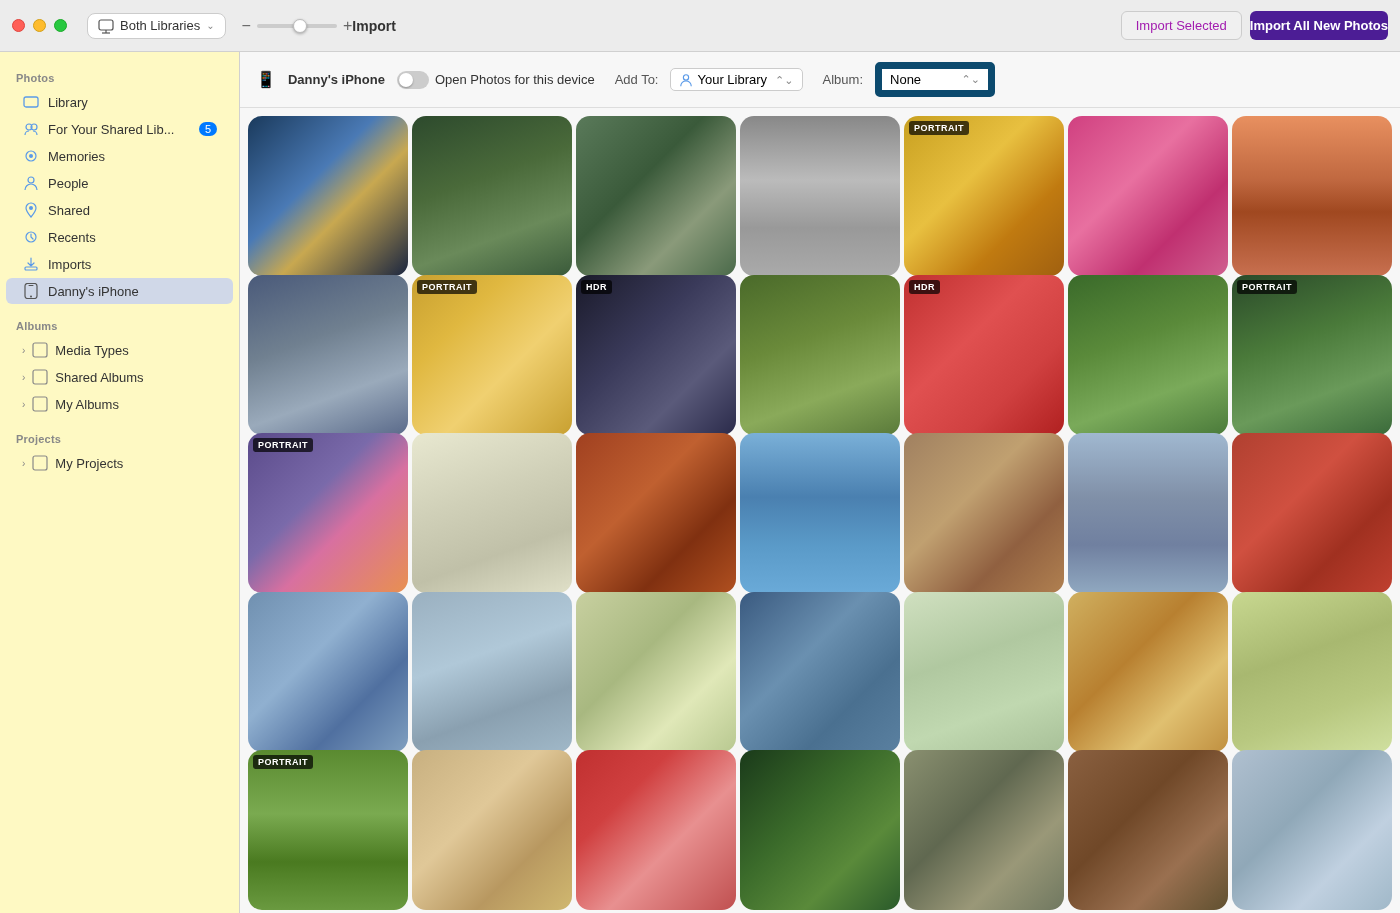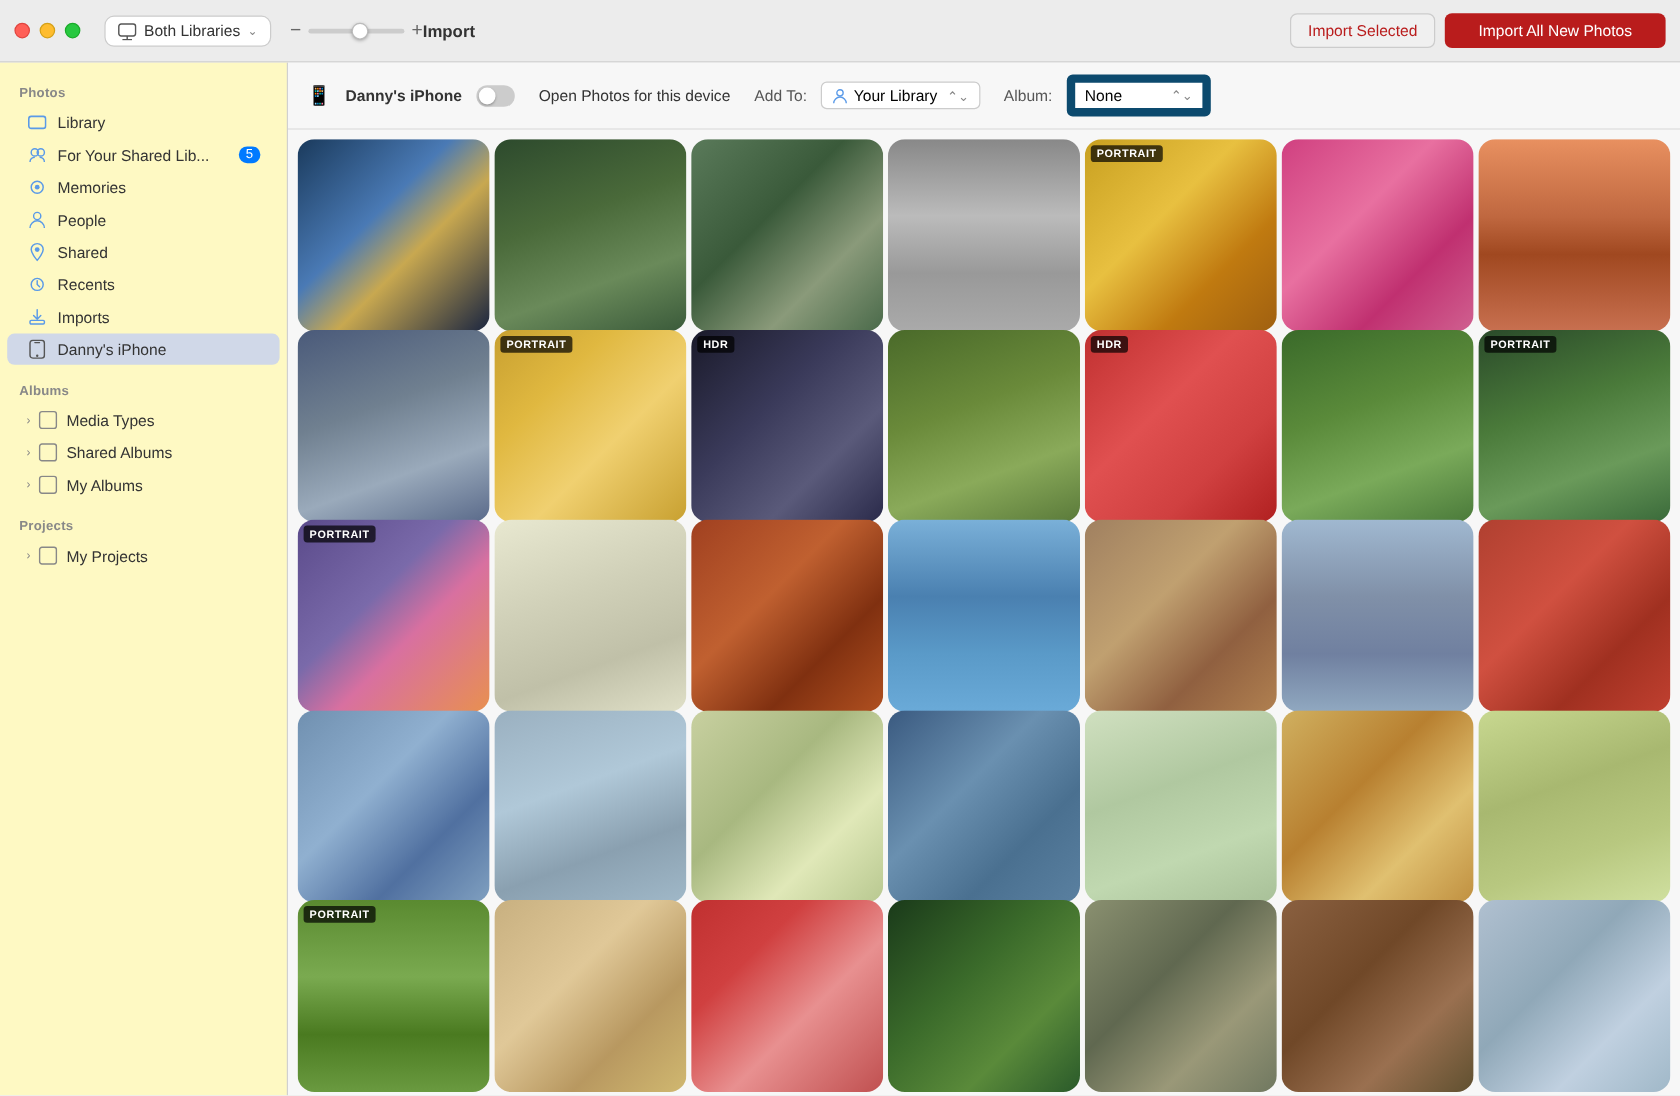--- a/index.html
+++ b/index.html
@@ -88,33 +88,33 @@
       font-weight: 600;
       color: #333;
     }
 
     .btn-import-selected {
       background: #f0f0f0;
       border: 1px solid #ccc;
       border-radius: 6px;
       padding: 6px 14px;
       font-size: 13px;
-      color: #b91c1c;
+      color: #a21caf;
       cursor: pointer;
       margin-right: 8px;
     }
     .btn-import-new {
-      background: #b91c1c;
+      background: #4c1d95;
       border: none;
       border-radius: 6px;
-      padding: 7px 28px;
+      padding: 7px 0;
       font-size: 13px;
       color: #fff;
       cursor: pointer;
-      font-weight: 400;
+      font-weight: 700;
     }
 
     
     .main-layout {
       display: flex;
       flex: 1;
       overflow: hidden;
     }
 
     
@@ -212,21 +212,21 @@
       color: #555;
     }
     .device-name {
       font-size: 13px;
       font-weight: 600;
       color: #333;
     }
     .open-photos-toggle {
       display: flex;
       align-items: center;
-      gap: 20px;
+      gap: 6px;
       font-size: 13px;
       color: #333;
     }
     .toggle-switch {
       width: 32px;
       height: 18px;
       background: #ccc;
       border-radius: 9px;
       position: relative;
       cursor: pointer;

